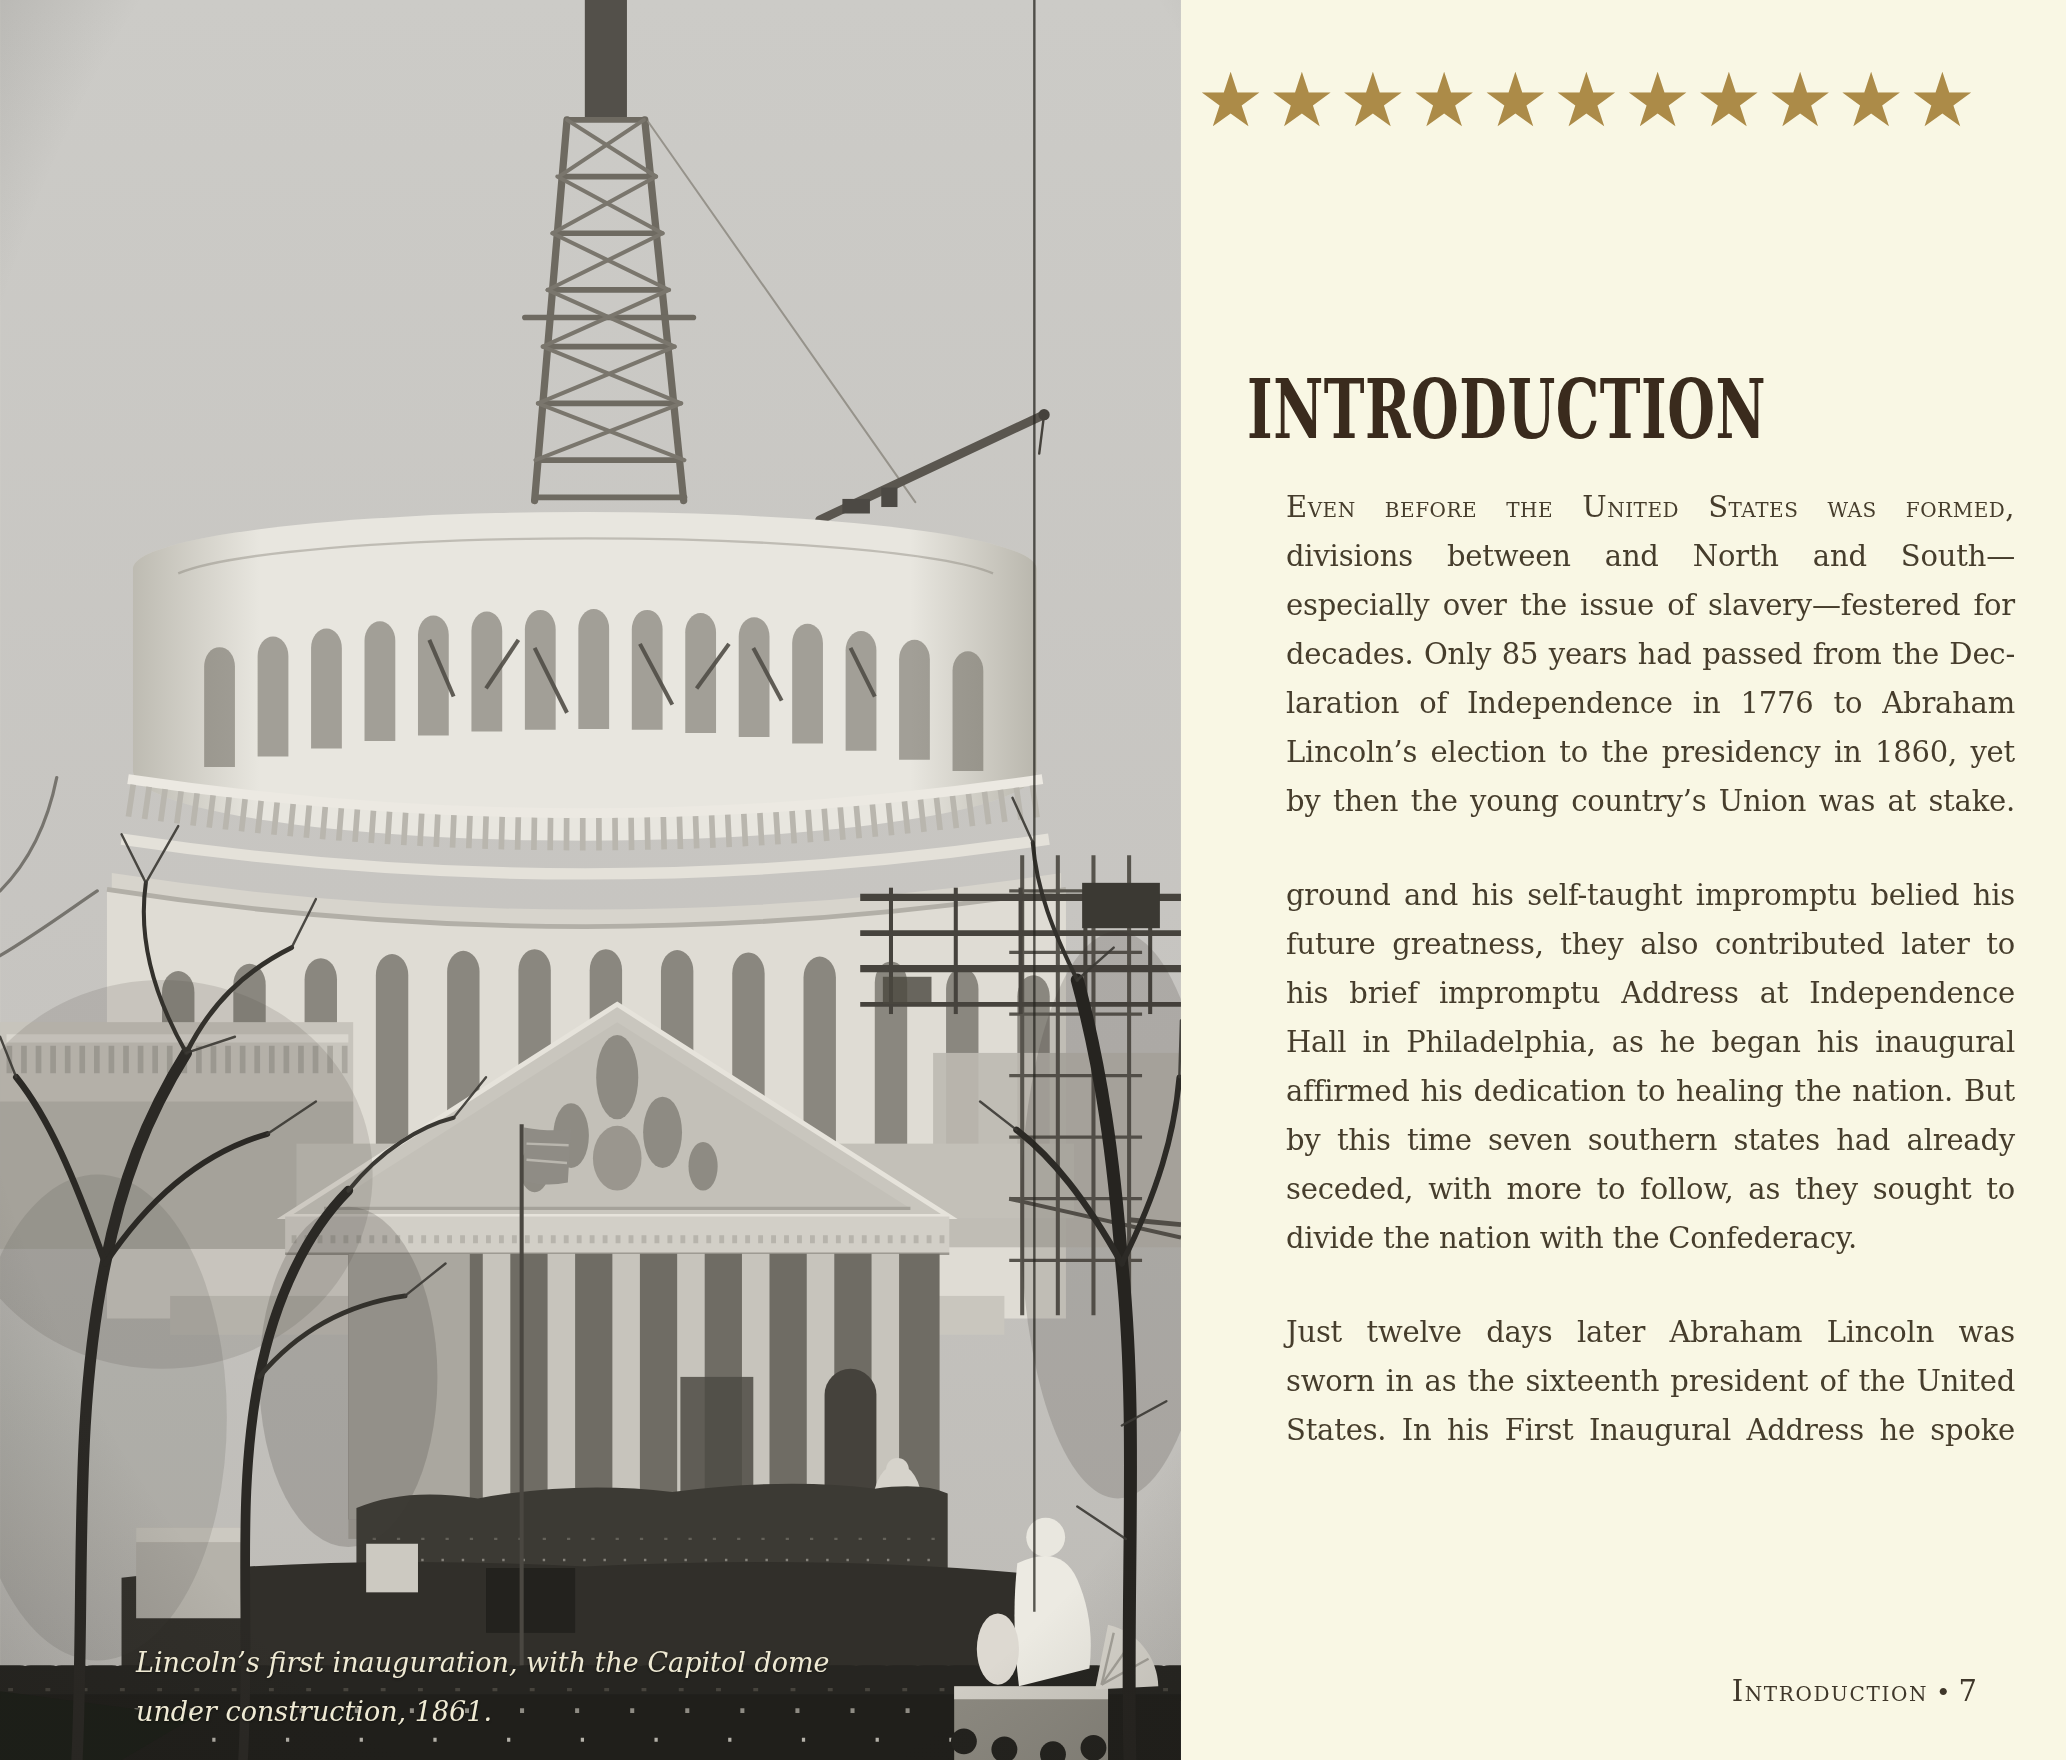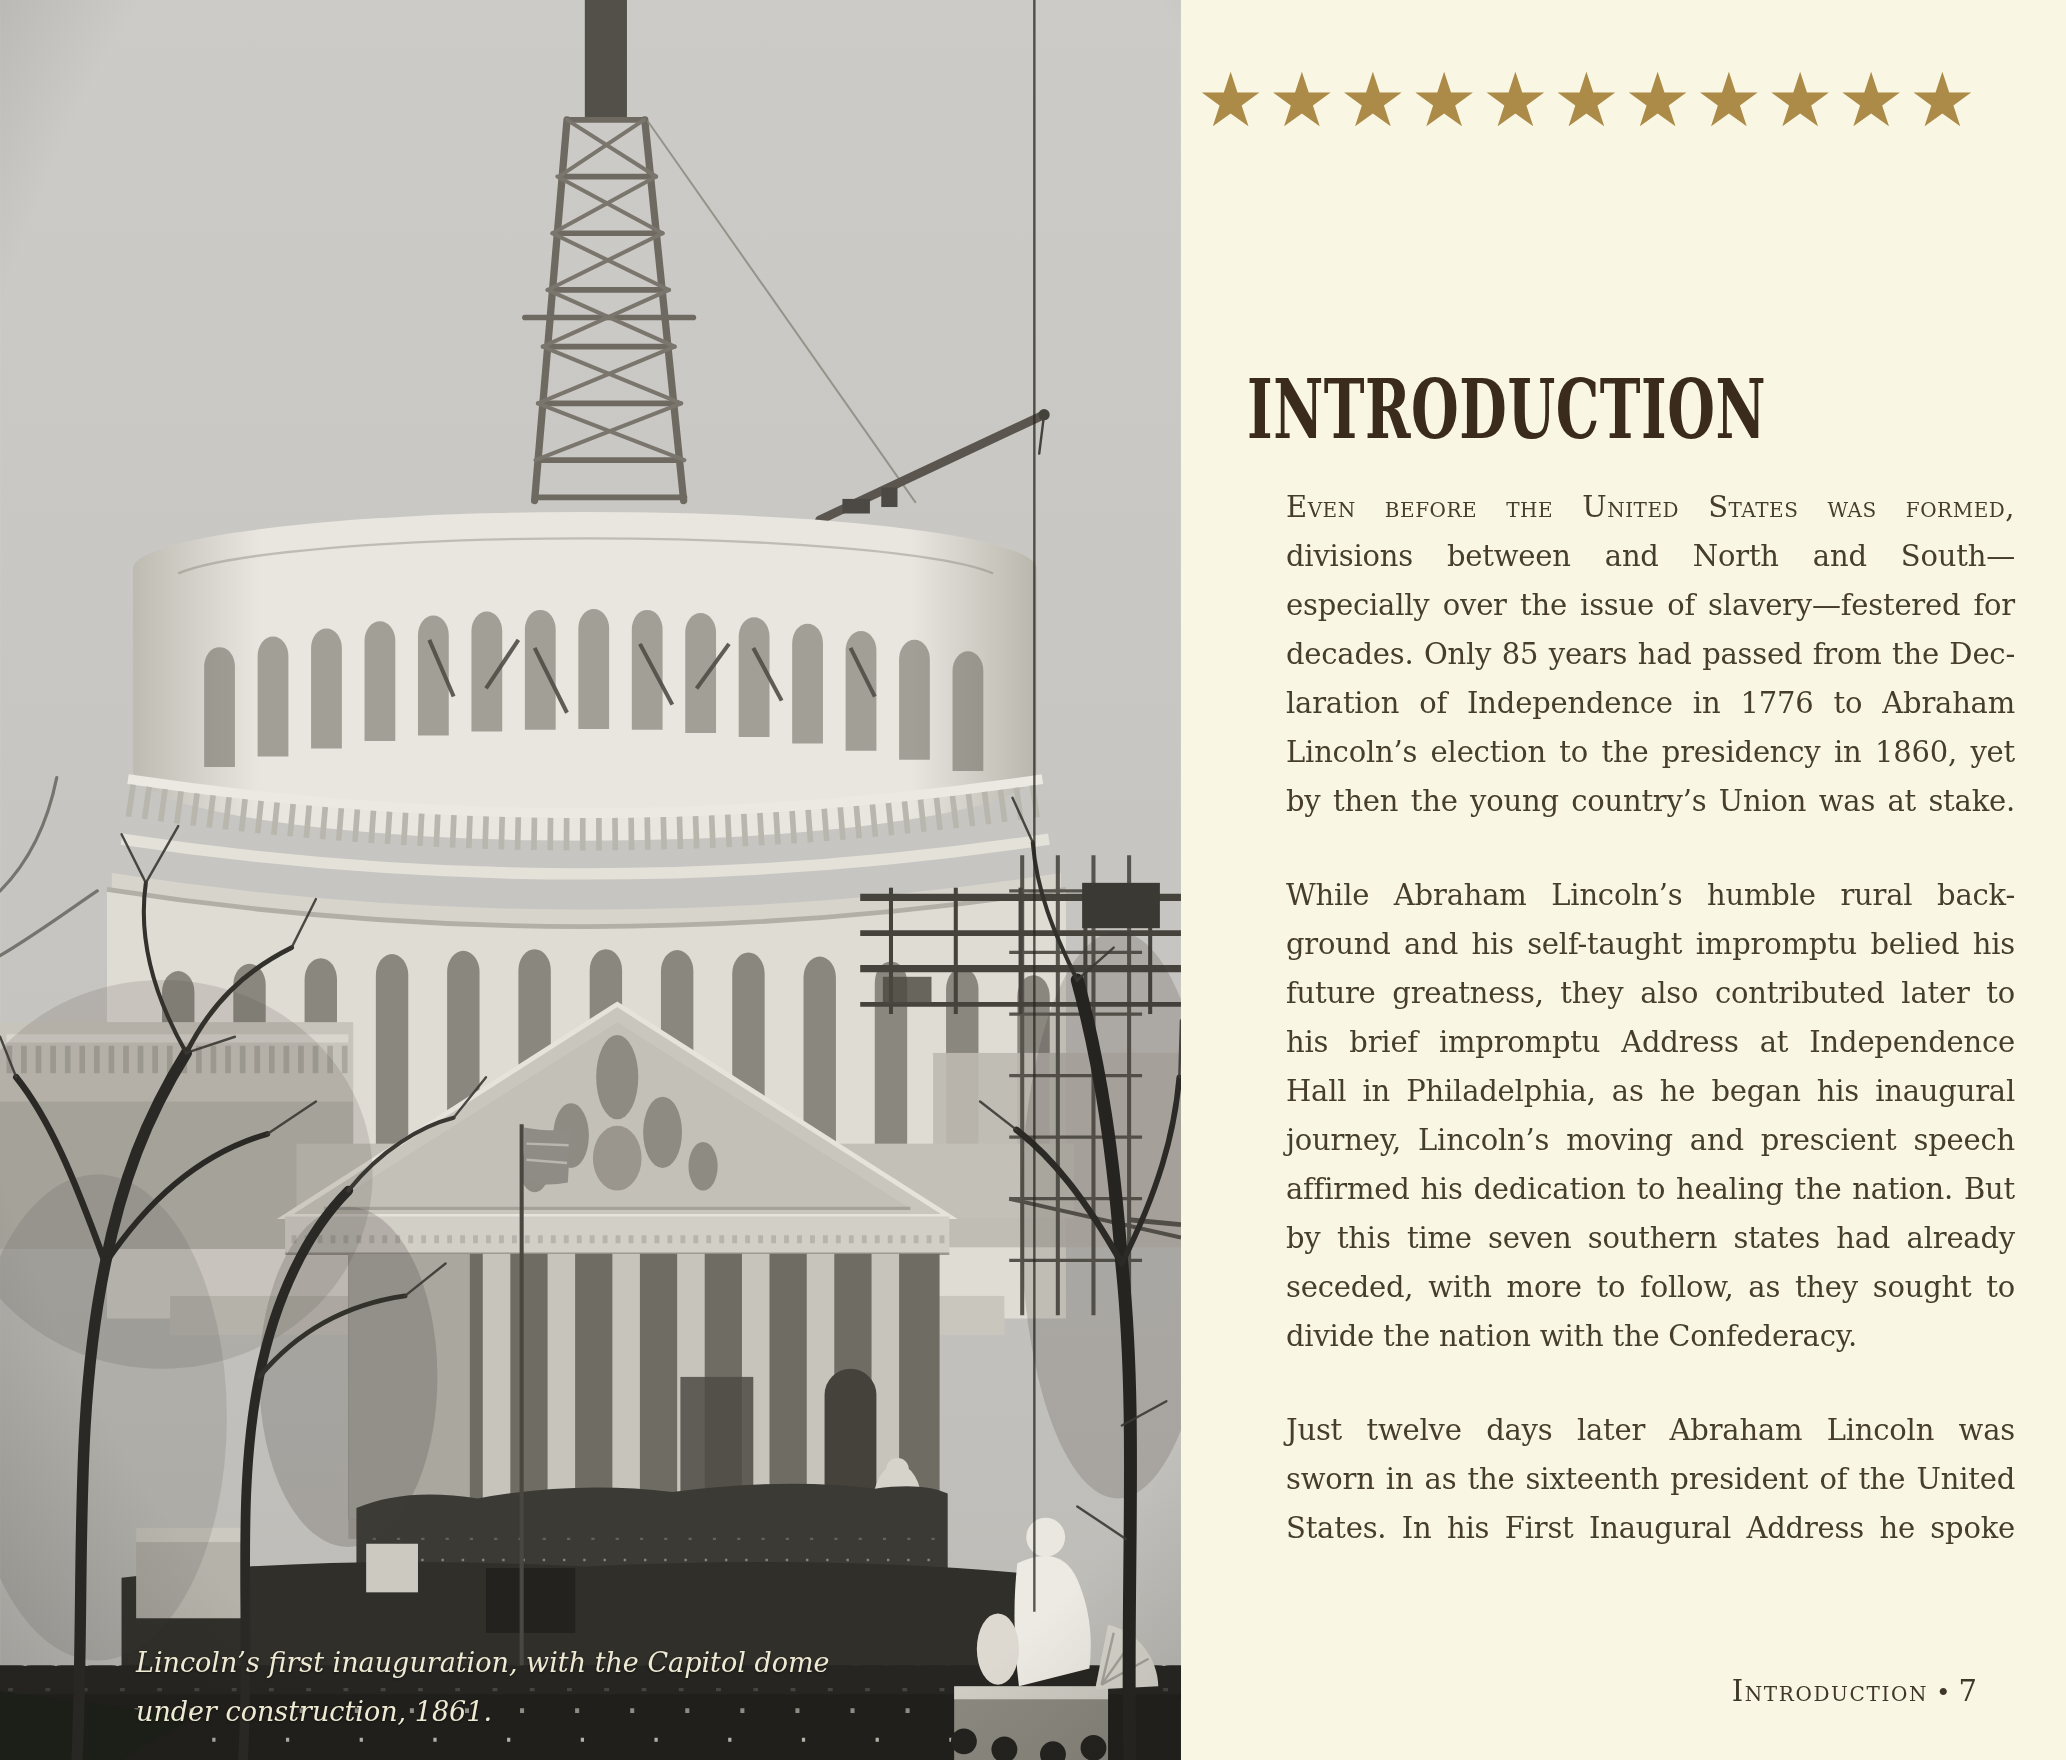--- a/index.html
+++ b/index.html
@@ -361,26 +361,24 @@
         <div class="para">
           <div class="tline sc"><span>Even before the United States was formed,</span></div>
           <div class="tline"><span>divisions between and North and South—</span></div>
           <div class="tline"><span>especially over the issue of slavery—festered for</span></div>
           <div class="tline"><span>decades. Only 85 years had passed from the Dec-</span></div>
           <div class="tline"><span>laration of Independence in 1776 to Abraham</span></div>
           <div class="tline"><span>Lincoln’s election to the presidency in 1860, yet</span></div>
           <div class="tline"><span>by then the young country’s Union was at stake.</span></div>
         </div>
         <div class="para">
-          <div class="tline"><span>While Abraham Lincoln’s humble rural back-</span></div>
           <div class="tline"><span>ground and his self-taught impromptu belied his</span></div>
           <div class="tline"><span>future greatness, they also contributed later to</span></div>
           <div class="tline"><span>his brief impromptu </span><span class="b">Address at Independence</span></div>
           <div class="tline"><span class="b">Hall in Philadelphia,</span><span> as he began his inaugural</span></div>
-          <div class="tline"><span>journey, Lincoln’s moving and prescient speech</span></div>
           <div class="tline"><span>affirmed his dedication to healing the nation. But</span></div>
           <div class="tline"><span>by this time seven southern states had already</span></div>
           <div class="tline"><span>seceded, with more to follow, as they sought to</span></div>
           <div class="tline last"><span>divide the nation with the Confederacy.</span></div>
         </div>
         <div class="para">
           <div class="tline"><span>Just twelve days later Abraham Lincoln was</span></div>
           <div class="tline"><span>sworn in as the sixteenth president of the United</span></div>
           <div class="tline"><span>States. In his </span><span class="b">First Inaugural Address</span><span> he spoke</span></div>
         </div>

